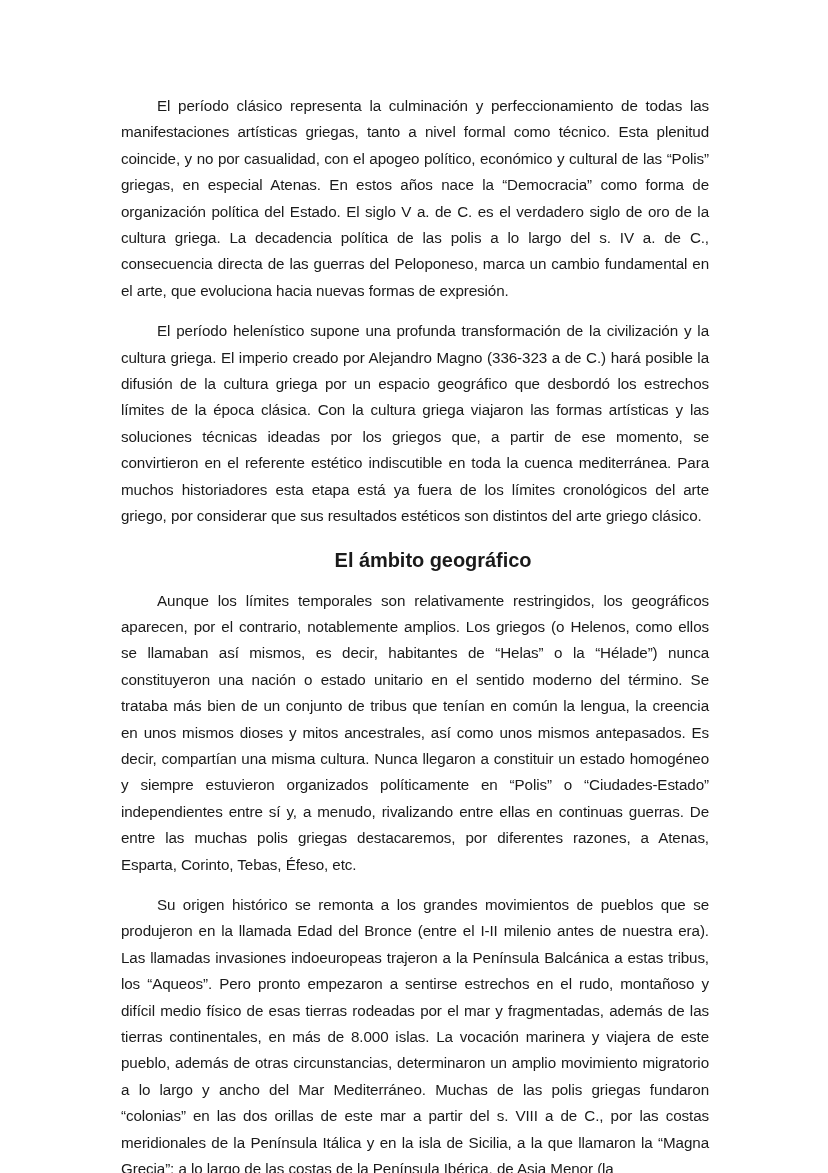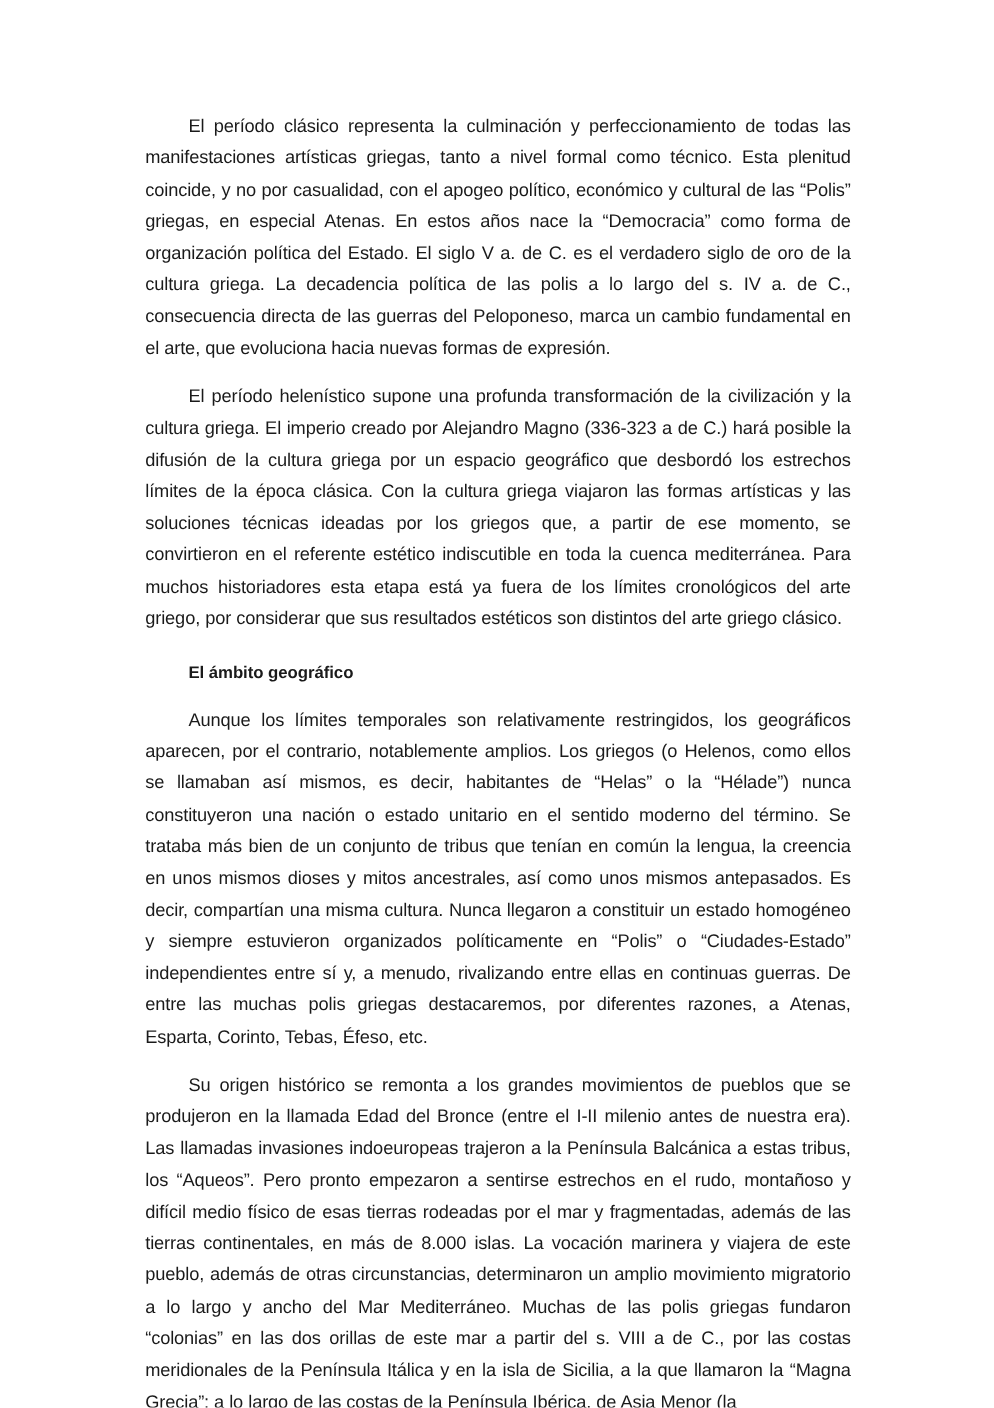--- a/index.html
+++ b/index.html
@@ -40,24 +40,25 @@
     letter-spacing: -0.1px;
     word-spacing: 0.1px;
     hyphens: none;
   }
   p.para.last {
     margin-bottom: 0;
   }
   h2.section-heading {
     margin: 19px 0 17px 0;
     padding-left: 36px;
-    font-size: 14px;
+    font-size: 20px;
     line-height: 22px;
     font-weight: bold;
     letter-spacing: -0.05px;
+    text-align: center;
   }
 </style>
 </head>
 <body style="color: rgb(26, 26, 26);">
 
 <div class="page" style="background: rgb(255, 255, 255);">
   <div class="content">
 
     <p class="para">El período clásico representa la culminación y perfeccionamiento de todas las manifestaciones artísticas griegas, tanto a nivel formal como técnico. Esta plenitud coincide, y no por casualidad, con el apogeo político, económico y cultural de las “Polis” griegas, en especial Atenas. En estos años nace la “Democracia” como forma de organización política del Estado. El siglo V a. de C. es el verdadero siglo de oro de la cultura griega. La decadencia política de las polis a lo largo del s. IV a. de C., consecuencia directa de las guerras del Peloponeso, marca un cambio fundamental en el arte, que evoluciona hacia nuevas formas de expresión.</p>
 

